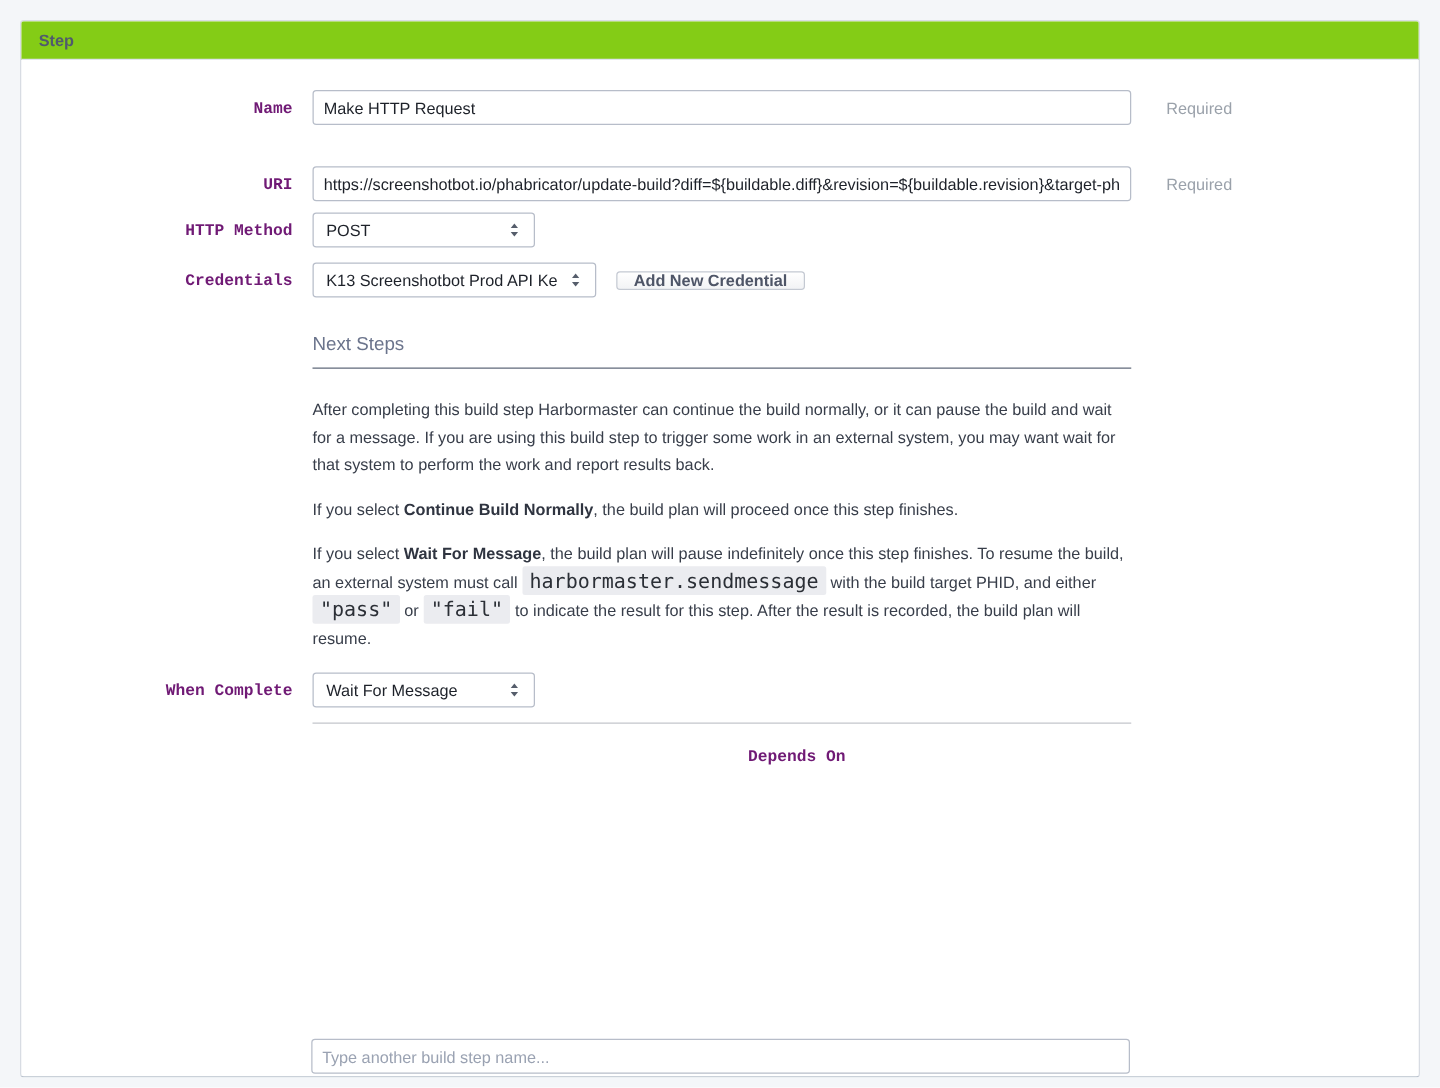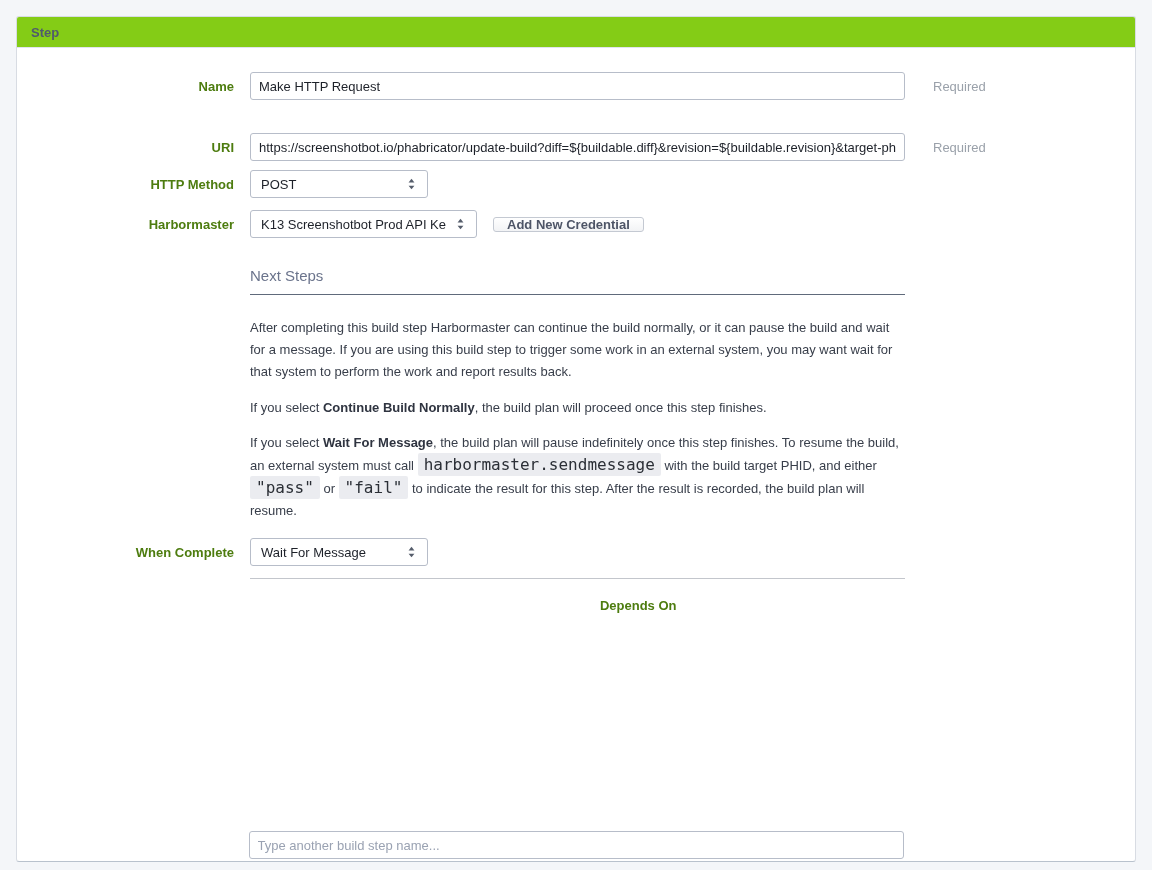--- a/index.html
+++ b/index.html
@@ -26,21 +26,21 @@
     border-bottom:1px solid #e0e4ee;
     display:flex; align-items:center;
     padding:0 14px;
     font-weight:bold; font-size:13px; color:#505a6d;
   }
   .form { padding-bottom:18px; }
   .row { display:flex; align-items:center; }
   .flabel {
     width:233px; flex:0 0 233px;
     text-align:right; padding-right:16px;
-    font-weight:bold; color:#4d7c0f; font-size:13px;
+    font-weight:bold; color:#701a75; font-size:13px;font-family:Liberation Mono, monospace;
   }
   .row.top-align { align-items:flex-start; }
   .row.top-align .flabel { padding-top:7px; }
   .ctl { width:655px; flex:0 0 655px; }
   .text-input {
     width:655px; height:28px;
     border:1px solid #b7bdc9; border-radius:3px;
     padding:0 8px; font-size:13px; color:#1d2129;
     font-family:"Liberation Sans", sans-serif;
     outline:none; background:#fff;
@@ -144,21 +144,21 @@
           <span>POST</span>
           <svg class="caret-icon" viewBox="0 0 16 16">
             <path d="M8 1.5 L11.6 6 H4.4 Z" fill="#555d6b"></path>
             <path d="M8 14.5 L4.4 10 H11.6 Z" fill="#555d6b"></path>
           </svg>
         </div>
       </div>
     </div>
 
     <div class="row" style="margin-top:12px;">
-      <div class="flabel">Harbormaster</div>
+      <div class="flabel">Credentials</div>
       <div class="ctl" style="display:flex; align-items:center;">
         <div class="select w-cred">
           <span style="white-space:nowrap; overflow:hidden;">K13 Screenshotbot Prod API Ke</span>
           <svg class="caret-icon" viewBox="0 0 16 16">
             <path d="M8 1.5 L11.6 6 H4.4 Z" fill="#555d6b"></path>
             <path d="M8 14.5 L4.4 10 H11.6 Z" fill="#555d6b"></path>
           </svg>
         </div>
         <button class="btn btn-default" style="margin-left:16px;">Add New Credential</button>
       </div>

